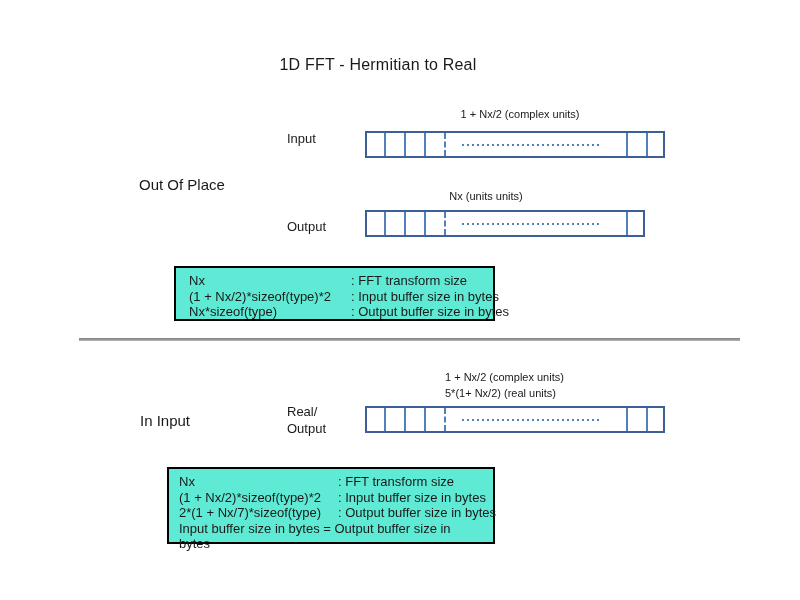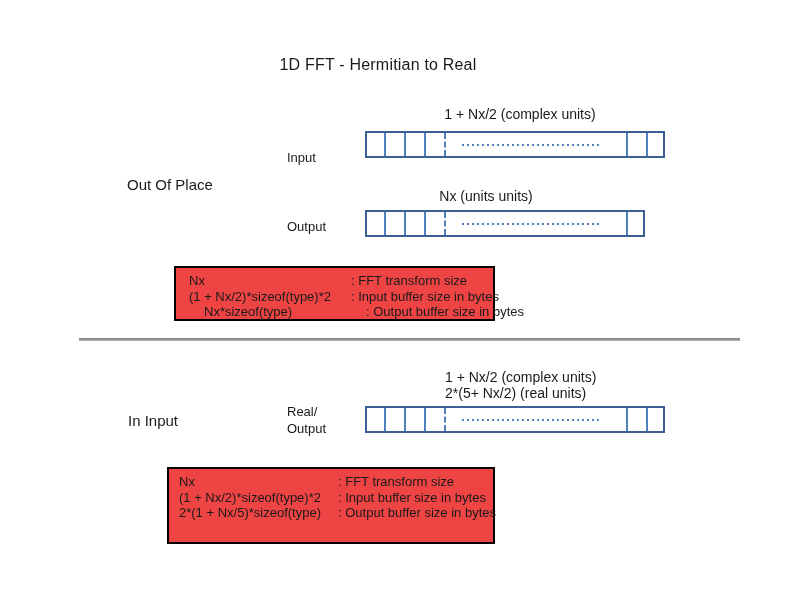--- a/index.html
+++ b/index.html
@@ -7,64 +7,64 @@
     position:relative;
     width:800px;height:600px;
     background:#ffffff;
     font-family:"Liberation Sans", sans-serif;
     color:#1a1a1a;
     overflow:hidden;
     margin:0 auto;
   }
   .abs{position:absolute;white-space:nowrap;}
   .title{font-size:16px;letter-spacing:.2px;transform:translateX(-50%);}
-  .section-label{font-size:15px;}
+  .section-label{font-size:15px;margin-left:12px;}
   .row-label{font-size:13px;line-height:17px;}
-  .size-label{font-size:14px;line-height:16px;}
+  .size-label{font-size:11px;line-height:16px;}
   .centered{transform:translateX(-50%);}
 
   
   .buffer{
     position:absolute;height:27px;box-sizing:border-box;
     border:2px solid var(--buffer-border,#3C6095);
     background:#fff;
   }
   .buffer i{display:block;}
   .vd{position:absolute;top:0;bottom:0;width:2px;background:var(--buffer-divider,#4F81BD);}
   .vdash{position:absolute;top:0;bottom:0;width:0;border-left:2px dashed var(--buffer-divider,#4F81BD);}
   .dots{
     position:absolute;top:50%;margin-top:-1px;height:2px;
     background-image:repeating-linear-gradient(90deg,var(--buffer-divider,#4F81BD) 0 2px,transparent 2px 5px);
   }
 
   
   .legend{
     position:absolute;box-sizing:border-box;
-    border:2px solid #000;background:#ef4444;
+    border:2px solid #000;background:#5eead4;
     font-size:13px;line-height:15.5px;
   }
   .legend-row{display:flex;}
   .legend-expr{flex:0 0 auto;}
   .legend-desc{flex:0 0 auto;}
 
   .hdivider{
     position:absolute;height:3px;
     background:linear-gradient(var(--divider-line,#7d7d7d),#b4b4b4);
   }
 </style>
 </head>
 <body>
 
 <div class="slide">
 
   <div class="abs title" style="left:378px;top:56px;">1D FFT - Hermitian to Real</div>
 
   <div class="abs section-label" style="left:127px;top:176px;">Out Of Place</div>
 
-  <div class="abs row-label" style="left:287px;top:149px;">Input</div>
+  <div class="abs row-label" style="left:287px;top:130px;">Input</div>
   <div class="abs size-label centered" style="left:520px;top:106px;">1 + Nx/2 (complex units)</div>
 
   <div class="buffer" style="left:365px;top:131px;width:300px;">
     <i class="vd" style="left:17px;"></i>
     <i class="vd" style="left:37px;"></i>
     <i class="vd" style="left:57px;"></i>
     <i class="vdash" style="left:77px;"></i>
     <i class="dots" style="left:95px;width:138px;"></i>
     <i class="vd" style="left:259px;"></i>
     <i class="vd" style="left:279px;"></i>
@@ -85,37 +85,37 @@
   <div class="legend" style="left:174px;top:266px;width:321px;height:55px;padding:5px 8px 0 13px;">
     <div class="legend-row">
       <span class="legend-expr" style="width:162px;">Nx</span>
       <span class="legend-desc">: FFT transform size</span>
     </div>
     <div class="legend-row">
       <span class="legend-expr" style="width:162px;">(1 + Nx/2)*sizeof(type)*2</span>
       <span class="legend-desc">: Input buffer size in bytes</span>
     </div>
     <div class="legend-row">
-      <span class="legend-expr" style="width:162px;margin-left:15px;">Nx*sizeof(type)</span>
+      <span class="legend-expr" style="width:162px;">Nx*sizeof(type)</span>
       <span class="legend-desc">: Output buffer size in bytes</span>
     </div>
   </div>
 
   <div class="hdivider" style="left:79px;top:338px;width:661px;"></div>
 
   <div class="abs section-label" style="left:128px;top:412px;">In Input</div>
 
   <div class="abs row-label" style="left:287px;top:403px;">
     <div>Real/</div>
     <div>Output</div>
   </div>
 
   <div class="abs size-label" style="left:445px;top:369px;">
     <div>1 + Nx/2 (complex units)</div>
-    <div>2*(5+ Nx/2) (real units)</div>
+    <div>5*(1+ Nx/2) (real units)</div>
   </div>
 
   <div class="buffer" style="left:365px;top:406px;width:300px;">
     <i class="vd" style="left:17px;"></i>
     <i class="vd" style="left:37px;"></i>
     <i class="vd" style="left:57px;"></i>
     <i class="vdash" style="left:77px;"></i>
     <i class="dots" style="left:95px;width:138px;"></i>
     <i class="vd" style="left:259px;"></i>
     <i class="vd" style="left:279px;"></i>
@@ -124,18 +124,19 @@
   <div class="legend" style="left:167px;top:467px;width:328px;height:77px;padding:5px 8px 0 10px;">
     <div class="legend-row">
       <span class="legend-expr" style="width:159px;">Nx</span>
       <span class="legend-desc">: FFT transform size</span>
     </div>
     <div class="legend-row">
       <span class="legend-expr" style="width:159px;">(1 + Nx/2)*sizeof(type)*2</span>
       <span class="legend-desc">: Input buffer size in bytes</span>
     </div>
     <div class="legend-row">
-      <span class="legend-expr" style="width:159px;">2*(1 + Nx/5)*sizeof(type)</span>
+      <span class="legend-expr" style="width:159px;">2*(1 + Nx/7)*sizeof(type)</span>
       <span class="legend-desc">: Output buffer size in bytes</span>
     </div>
+    <div class="legend-row">Input buffer size in bytes = Output buffer size in bytes</div>
   </div>
 
 </div>
 
 </body></html>

